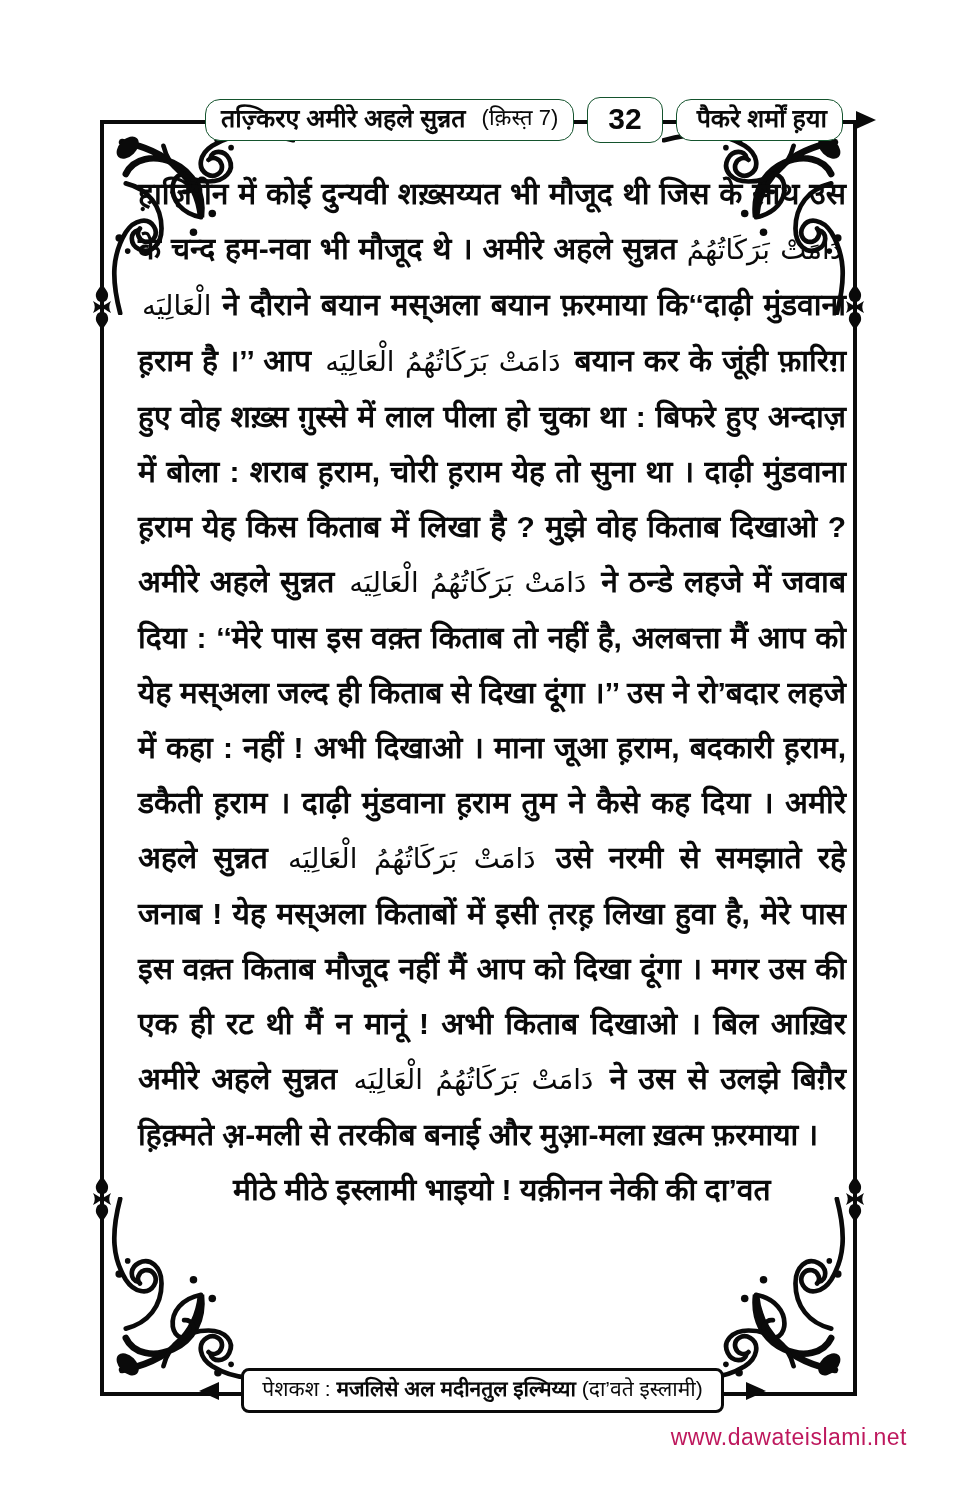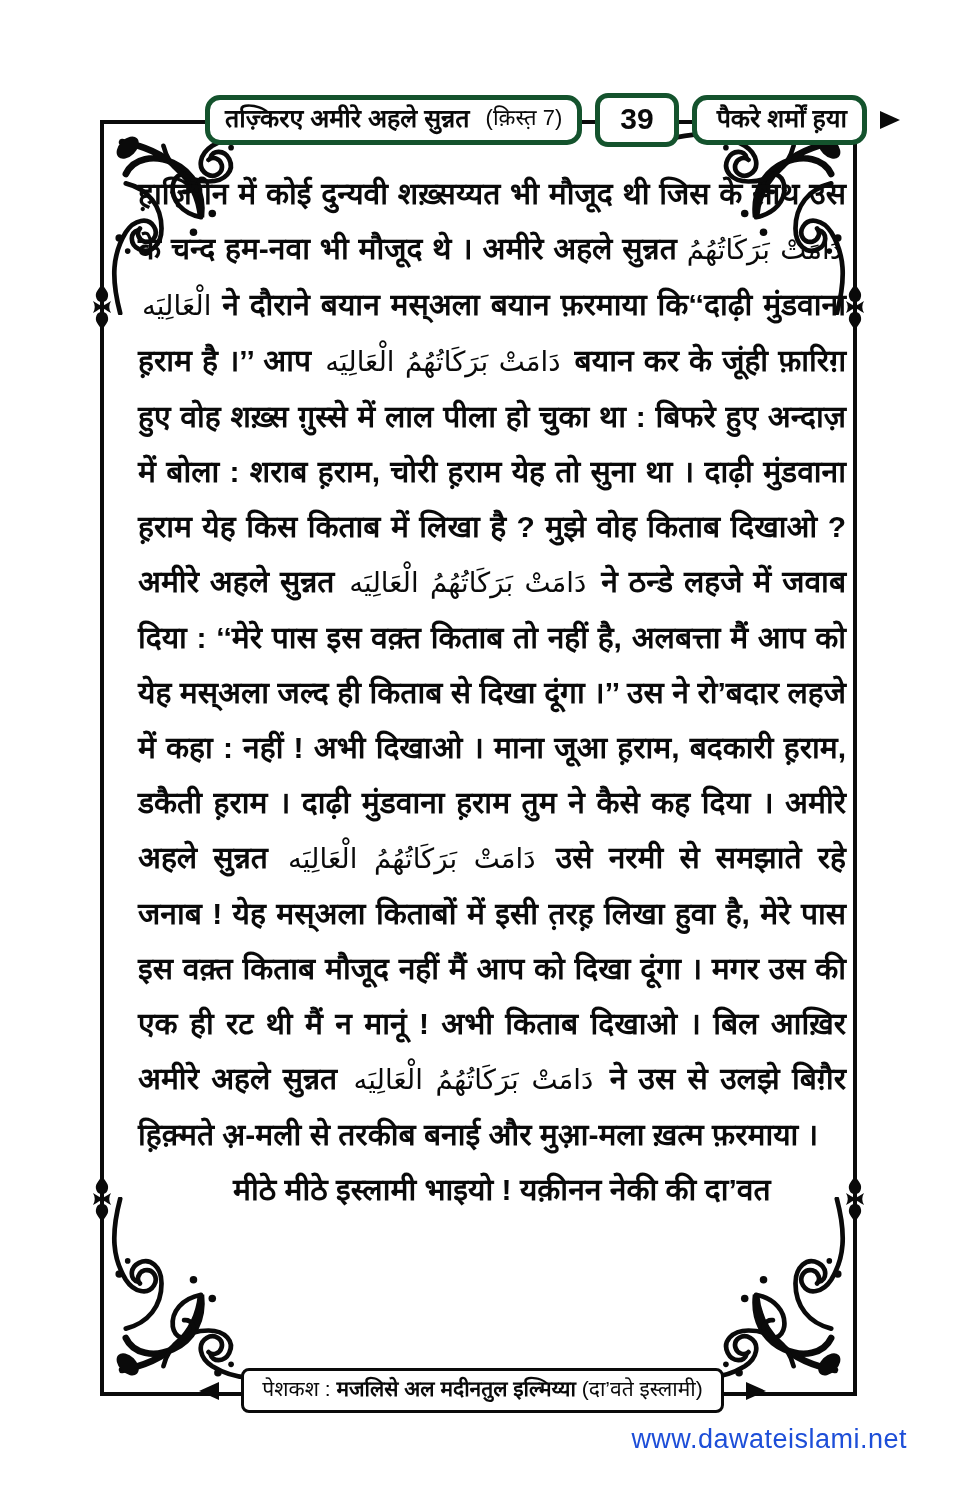--- a/index.html
+++ b/index.html
@@ -22,21 +22,21 @@
   .finial.l1{left:89px;top:280px;}
   .finial.l2{left:89px;top:1172px;}
   .finial.r1{left:842px;top:280px;}
   .finial.r2{left:842px;top:1172px;}
   
   .headerbar{
     position:absolute;left:205px;top:95px;height:50px;
     display:flex;align-items:center;gap:13px;
   }
   .hbox{
-    background:#fff;border:5px solid #14532d;border-radius:15px;
+    background:#fff;border:1px solid #14532d;border-radius:15px;
     display:flex;align-items:center;justify-content:center;
     padding:5px 15px 8px;white-space:nowrap;line-height:1.1;
   }
   .hbox .bold{font-weight:bold;font-size:25px;}
   .hbox .reg{font-weight:normal;font-size:22px;margin-left:16px;}
   .hbox.num{font-weight:bold;font-size:30px;padding:4px 20px 7px;border-radius:13px;}
   .hbox.chapter{font-weight:bold;font-size:25px;padding-left:20px;}
   .arrowhead{width:0;height:0;border-top:9px solid transparent;border-bottom:9px solid transparent;}
   .arrowhead.right{border-left:20px solid #0a0a0a;}
   .arrowhead.left{border-right:20px solid #0a0a0a;}
@@ -55,21 +55,21 @@
     position:absolute;left:0;top:1368px;width:965px;
     display:flex;align-items:center;justify-content:center;gap:22px;
   }
   .fbox{
     background:#fff;border:3px solid #0a0a0a;border-radius:8px;
     padding:6px 18px 9px;white-space:nowrap;line-height:1.15;font-size:21px;
   }
   .fbox .bold{font-weight:bold;}
   .url{
     position:absolute;top:1424px;right:58px;
-    color:#1d4ed8;font-size:27px;letter-spacing:0.5px;
+    color:#be185d;font-size:23px;letter-spacing:0.5px;
   }
 </style>
 </head>
 <body>
 
 <svg width="0" height="0" style="position:absolute" aria-hidden="true">
   <defs>
     <symbol id="flourish" viewBox="0 0 200 200">
       <g fill="none" stroke="#0a0a0a" stroke-linecap="round">
         <path stroke-width="5" d="M198,14 C160,4 135,6 112,20 C98,29 96,44 106,50 C114,55 124,49 122,40 C120,33 112,31 108,35"></path>
@@ -128,21 +128,21 @@
 <svg class="finial r2">
     <use href="#finial"></use>
   </svg>
 
 <div class="headerbar">
   <div class="hbox title">
     <span class="bold">तज़्किरए अमीरे अहले सुन्नत</span>
     <span class="reg">(क़िस्त़ 7)</span>
   </div>
   <div class="hbox num">
-    <span>39</span>
+    <span>32</span>
   </div>
   <div class="hbox chapter">
     <span>पैकरे शर्मों ह़या</span>
   </div>
   <div class="arrowhead right"></div>
 </div>
 
 <div class="content">
   <p><span class="seg-normal">ह़ाज़िरीन में कोई दुन्यवी शख़्सय्यत भी मौजूद थी जिस के साथ उस के चन्द हम-नवा भी मौजूद थे । अमीरे अहले सुन्नत </span><span class="seg-arabic">دَامَتْ بَرَكَاتُهُمُ الْعَالِيَه</span><span class="seg-normal"> ने दौराने बयान मस्अला बयान फ़रमाया कि</span><span class="seg-bold">‘‘दाढ़ी मुंडवाना ह़राम है ।’’</span><span class="seg-normal"> आप </span><span class="seg-arabic">دَامَتْ بَرَكَاتُهُمُ الْعَالِيَه</span><span class="seg-normal"> बयान कर के जूंही फ़ारिग़ हुए वोह शख़्स ग़ुस्से में लाल पीला हो चुका था : बिफरे हुए अन्दाज़ में बोला : शराब ह़राम, चोरी ह़राम येह तो सुना था । दाढ़ी मुंडवाना ह़राम येह किस किताब में लिखा है ? मुझे वोह किताब दिखाओ ? अमीरे अहले सुन्नत </span><span class="seg-arabic">دَامَتْ بَرَكَاتُهُمُ الْعَالِيَه</span><span class="seg-normal"> ने ठन्डे लहजे में जवाब दिया : ‘‘मेरे पास इस वक़्त किताब तो नहीं है, अलबत्ता मैं आप को येह मस्अला जल्द ही किताब से दिखा दूंगा ।’’ उस ने रो’बदार लहजे में कहा : नहीं ! अभी दिखाओ । माना जूआ ह़राम, बदकारी ह़राम, डकैती ह़राम । दाढ़ी मुंडवाना ह़राम तुम ने कैसे कह दिया । अमीरे अहले सुन्नत </span><span class="seg-arabic">دَامَتْ بَرَكَاتُهُمُ الْعَالِيَه</span><span class="seg-normal"> उसे नरमी से समझाते रहे जनाब ! येह मस्अला किताबों में इसी त़रह़ लिखा हुवा है, मेरे पास इस वक़्त किताब मौजूद नहीं मैं आप को दिखा दूंगा । मगर उस की एक ही रट थी मैं न मानूं ! अभी किताब दिखाओ । बिल आख़िर अमीरे अहले सुन्नत </span><span class="seg-arabic">دَامَتْ بَرَكَاتُهُمُ الْعَالِيَه</span><span class="seg-normal"> ने उस से उलझे बिग़ैर ह़िक़्मते अ़-मली से तरकीब बनाई और मुआ़-मला ख़त्म फ़रमाया ।</span></p>
   <p class="lead-indent"><span class="seg-bold">मीठे मीठे इस्लामी भाइयो !</span><span class="seg-normal"> यक़ीनन नेकी की दा’वत</span></p>

